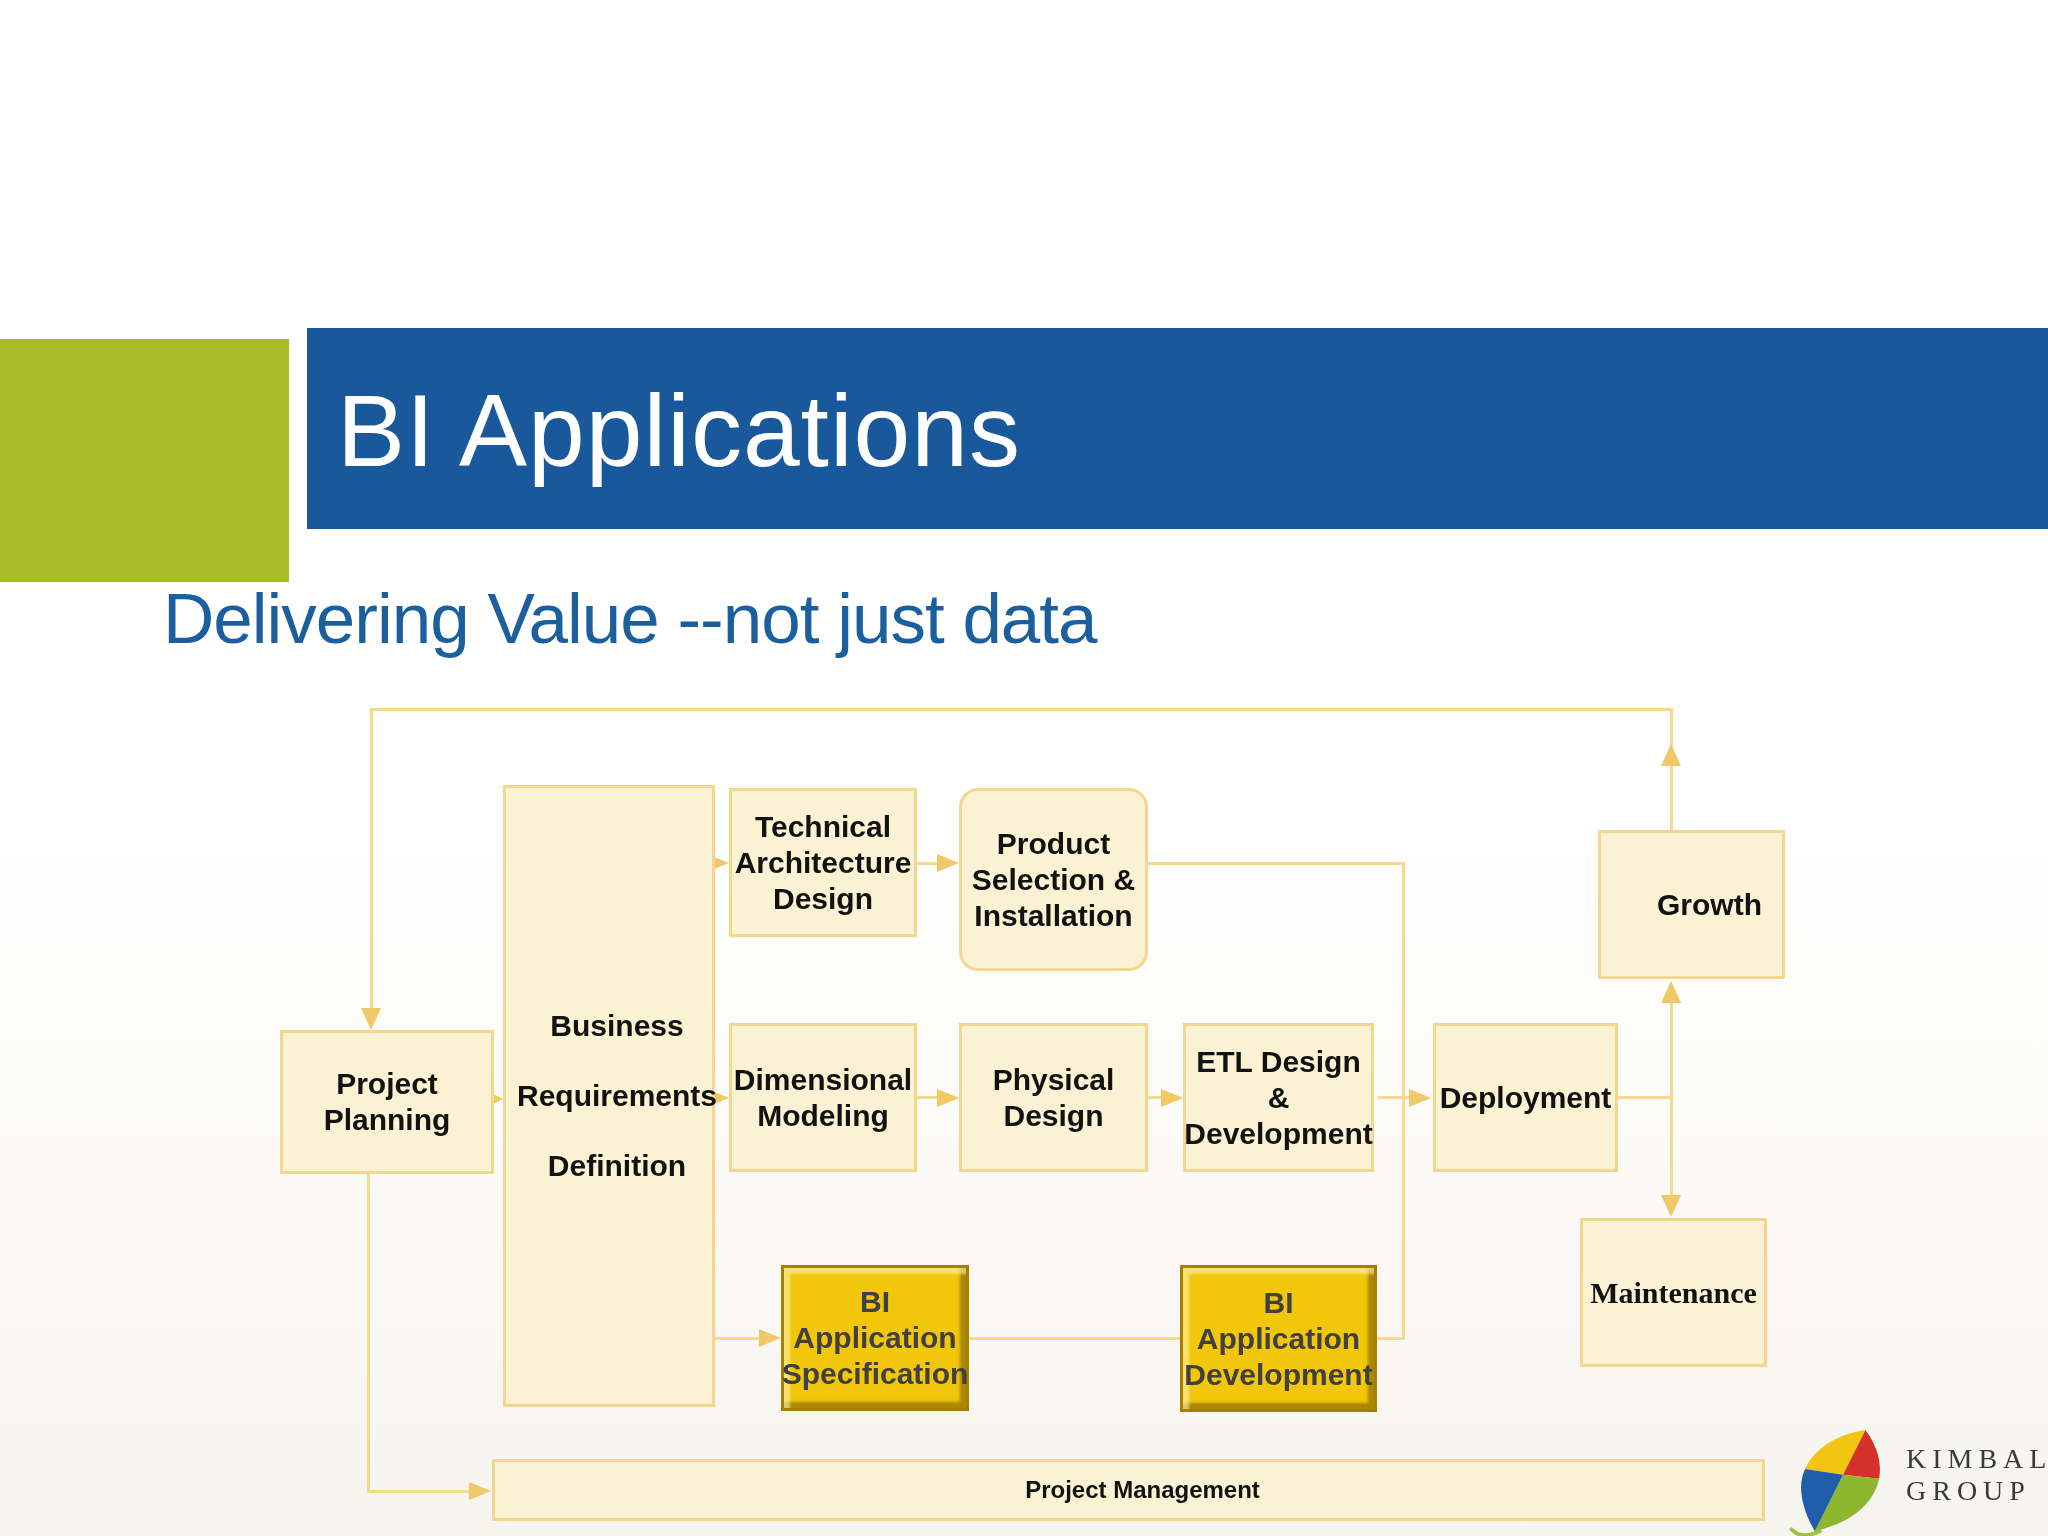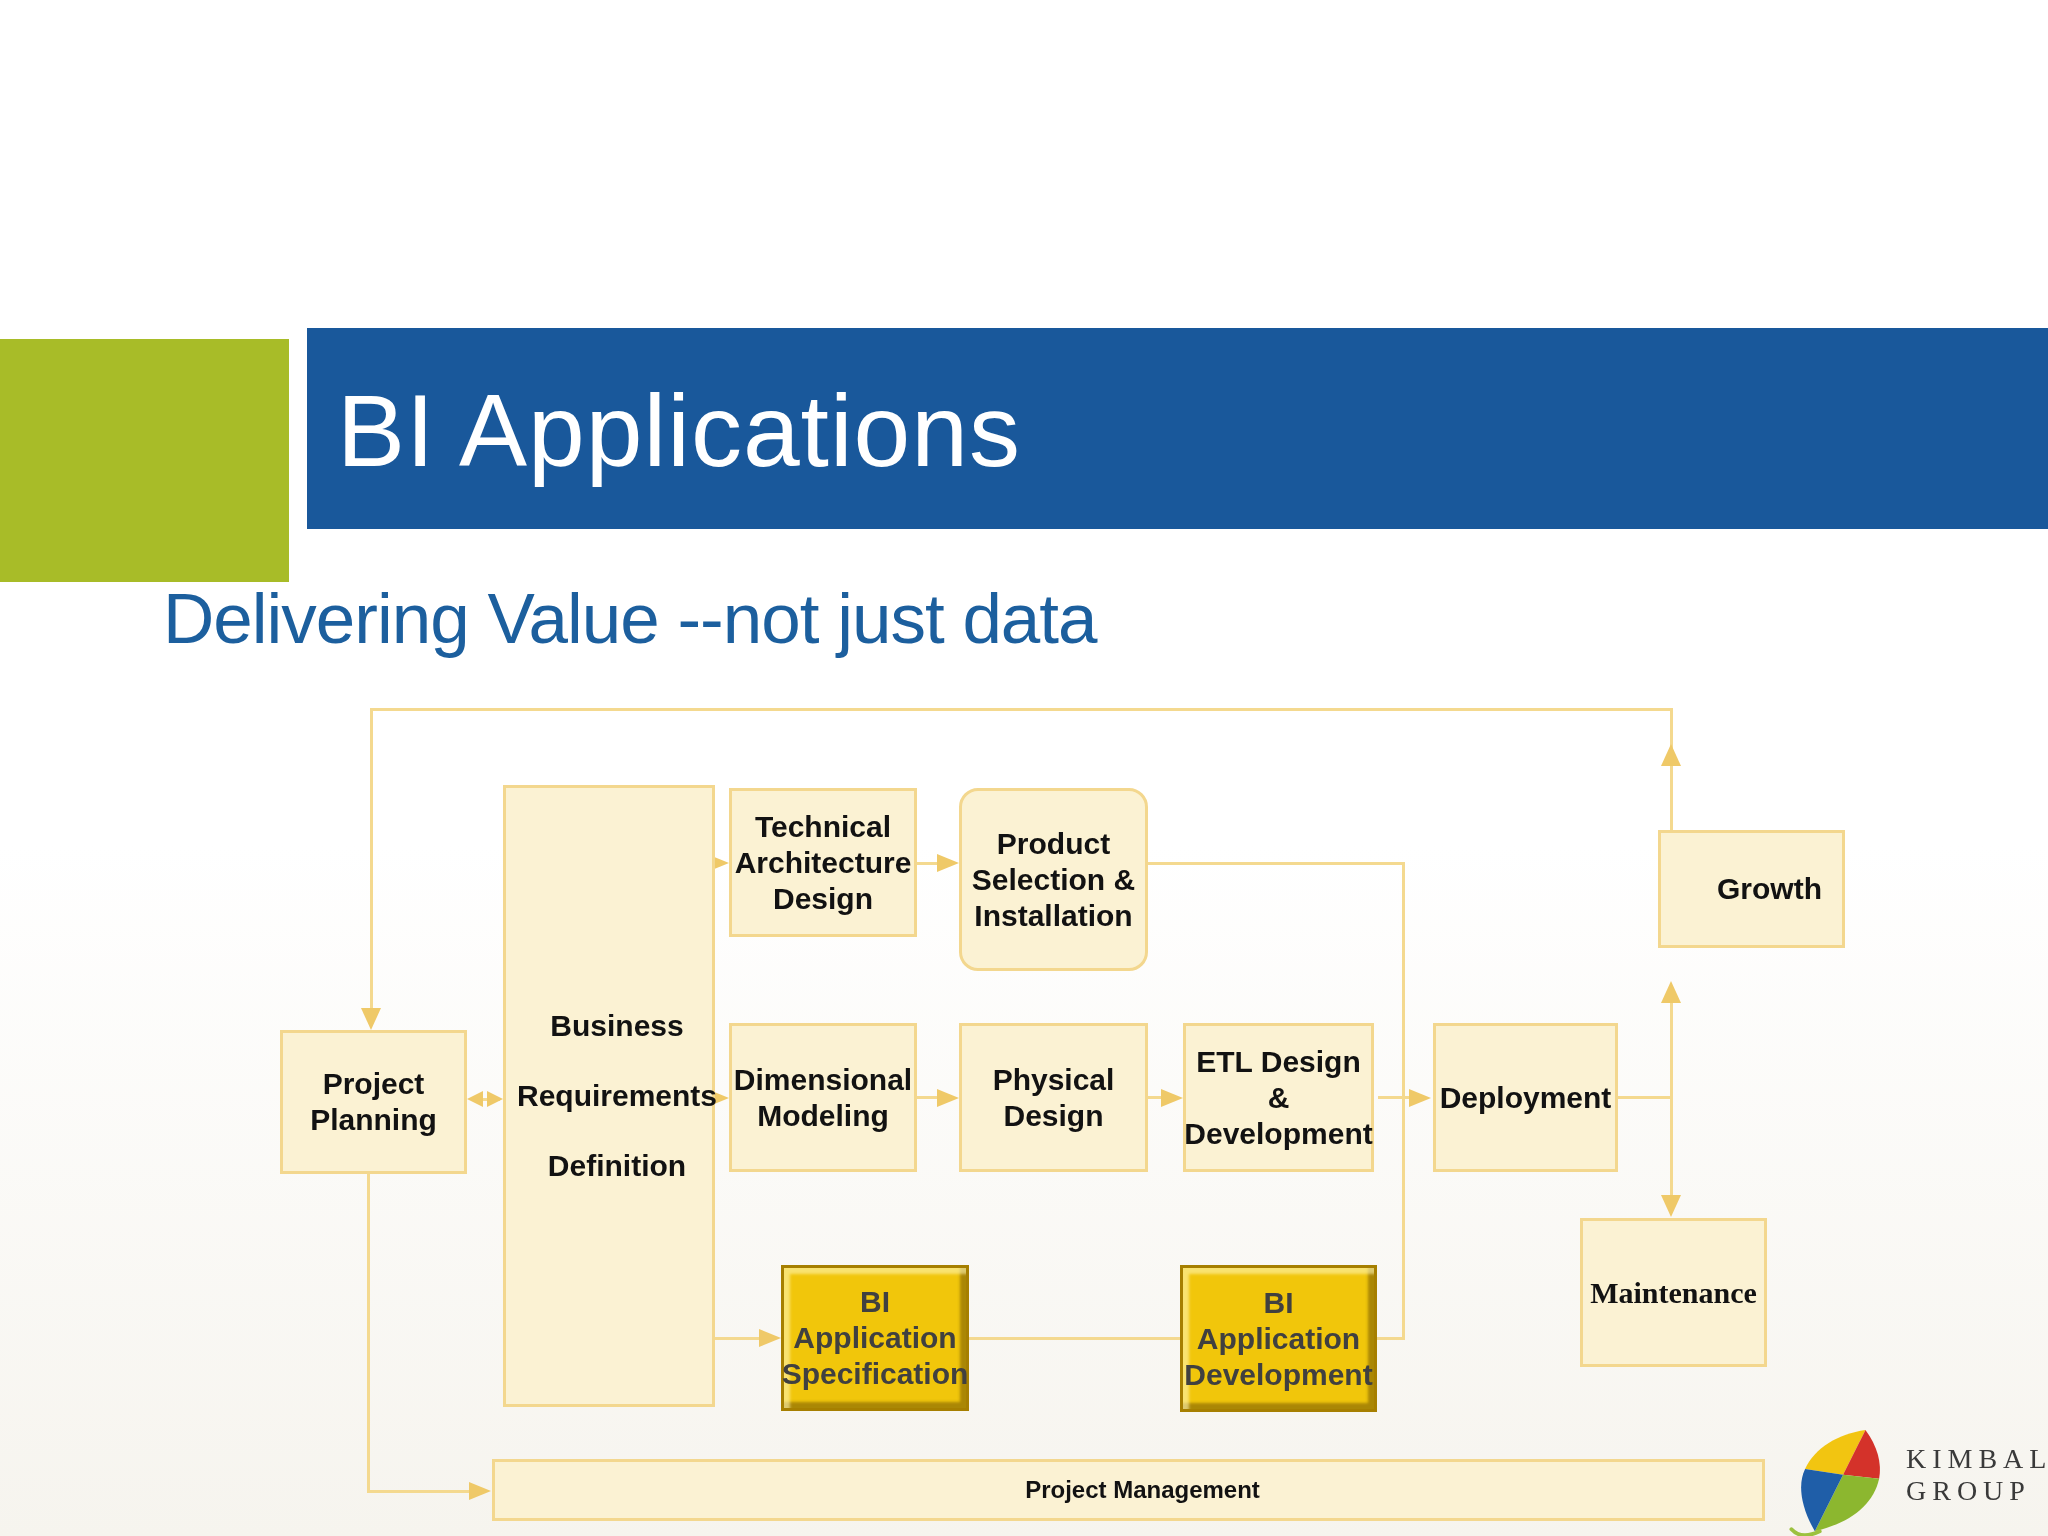--- a/index.html
+++ b/index.html
@@ -98,21 +98,21 @@
   <div class="ah ah-d" style="left:1661px; top:1195px;"></div>
 
   <div class="hline" style="left:706px; top:1337px; width:58px;"></div>
   <div class="ah ah-r" style="left:759px; top:1329px;"></div>
   <div class="hline" style="left:969px; top:1337px; width:211px;"></div>
 
   <div class="vline" style="left:367px; top:1174px; height:319px;"></div>
   <div class="hline" style="left:367px; top:1490px; width:104px;"></div>
   <div class="ah ah-r" style="left:469px; top:1482px;"></div>
 
-  <div class="box" style="left:280px; top:1030px; width:187px; height:144px;">Project
+  <div class="box" style="left:280px; top:1030px; width:214px; height:144px;">Project
 Planning</div>
 
   <div class="box wide-lines" style="left:503px; top:785px; width:212px; height:622px;">Business
 Requirements
 Definition</div>
 
   <div class="box" style="left:729px; top:788px; width:188px; height:149px;">Technical
 Architecture
 Design</div>
 
@@ -124,21 +124,21 @@
 Modeling</div>
 
   <div class="box" style="left:959px; top:1023px; width:189px; height:149px;">Physical
 Design</div>
 
   <div class="box" style="left:1183px; top:1023px; width:191px; height:149px;">ETL Design &amp;
 Development</div>
 
   <div class="box" style="left:1433px; top:1023px; width:185px; height:149px;">Deployment</div>
 
-  <div class="box" style="left:1658px; top:830px; width:187px; height:118px;padding-left:36px;">Growth</div>
+  <div class="box" style="left:1598px; top:830px; width:187px; height:149px;padding-left:36px;">Growth</div>
 
   <div class="box" style="left:1580px; top:1218px; width:187px; height:149px;font-family:Liberation Serif, serif;">Maintenance</div>
 
   <div class="box gold" style="left:781px; top:1265px; width:188px; height:146px;">BI
 Application
 Specification</div>
 
   <div class="box gold" style="left:1180px; top:1265px; width:197px; height:147px;">BI
 Application
 Development</div>

